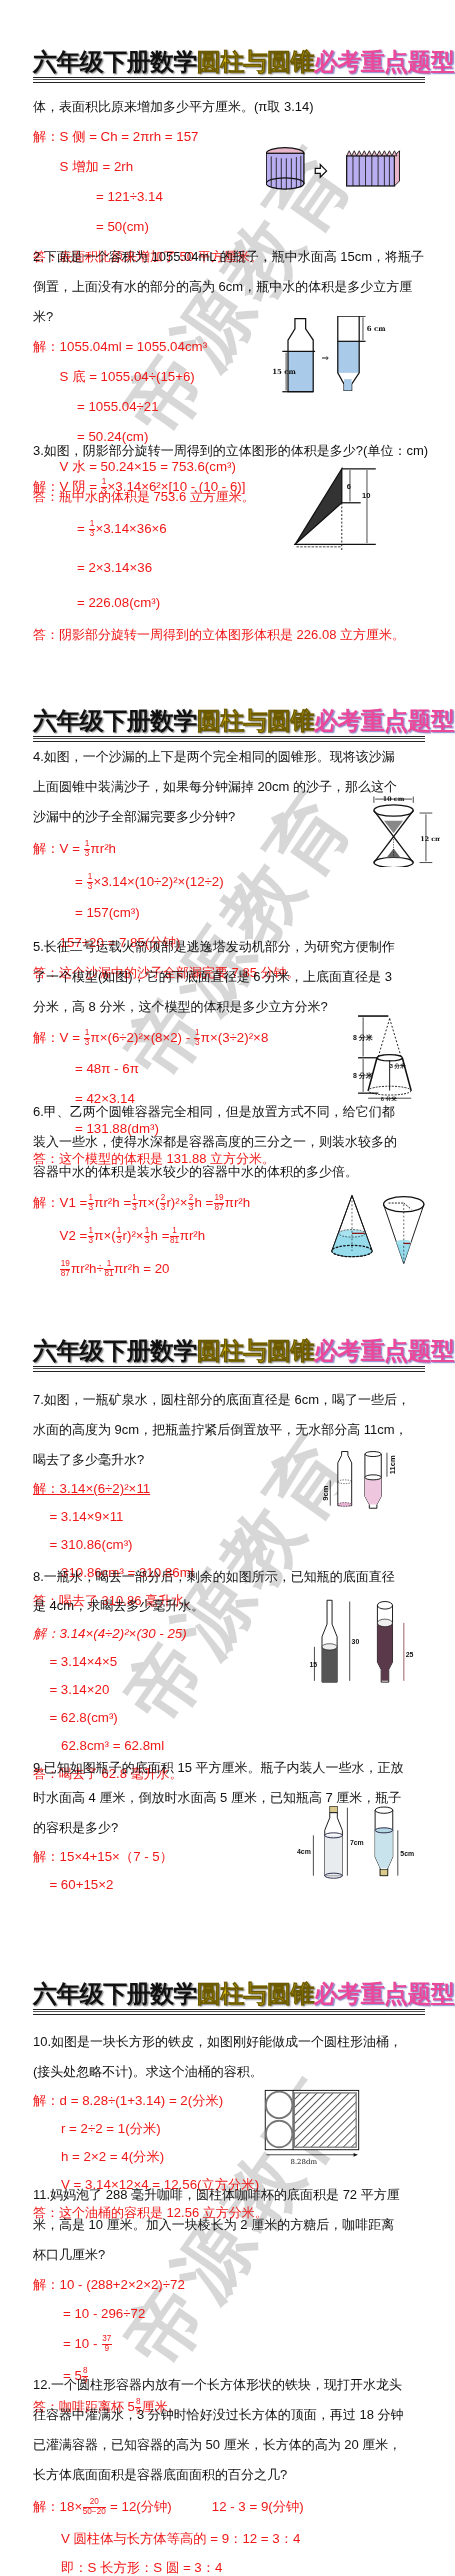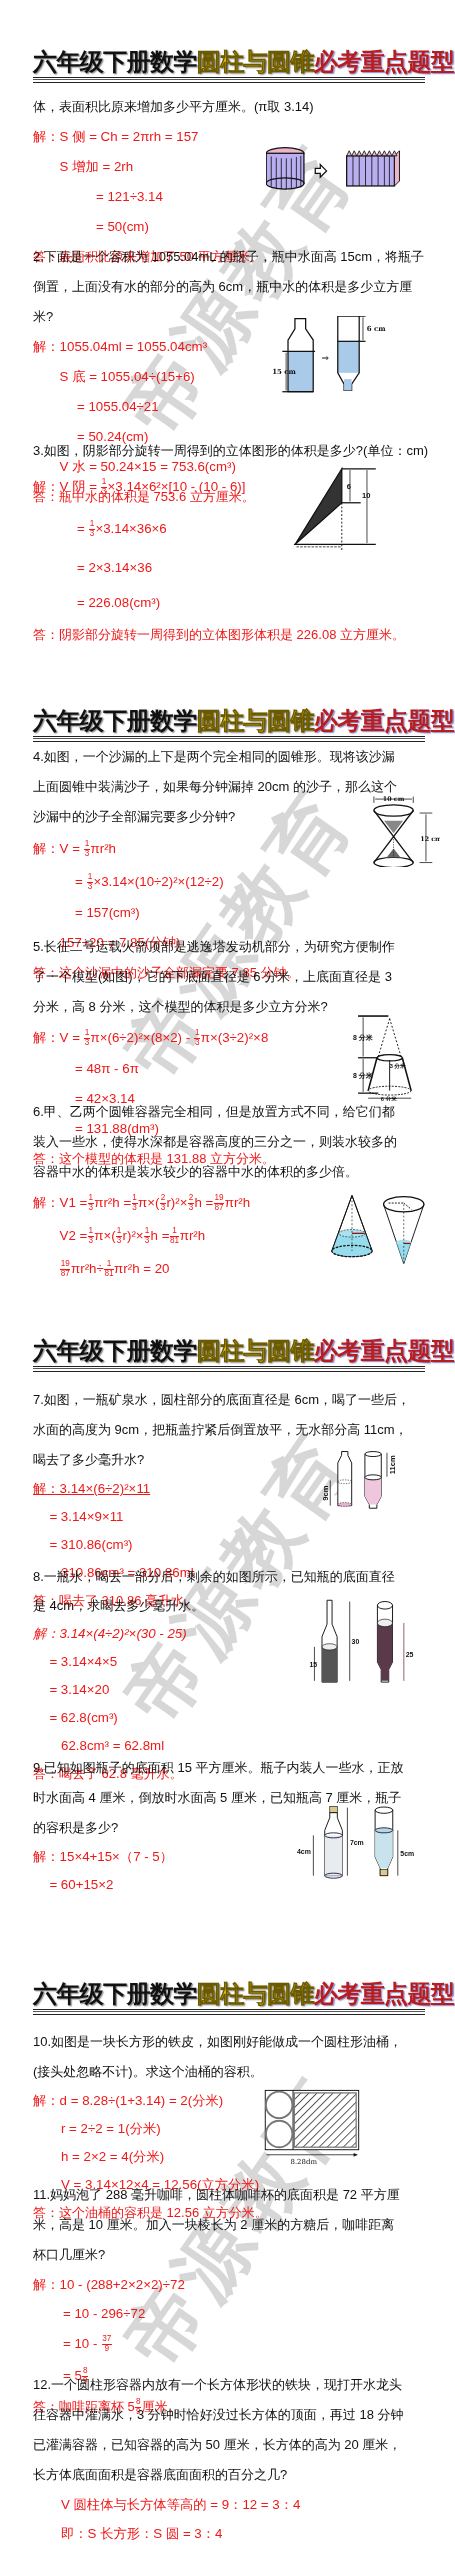--- a/index.html
+++ b/index.html
@@ -4,21 +4,21 @@
 <style>
   * { box-sizing: border-box; margin: 0; padding: 0; }
   html, body { width: 455px; background: #ffffff; }
   body { font-family: "Liberation Sans", "DejaVu Sans", sans-serif; color: #111; position: relative; overflow-x: hidden; }
   .page { position: relative; width: 455px; height: 644px; overflow: hidden; }
   .page:last-of-type { height: 645px; }
   .banner { position: absolute; left: 33px; width: 392px; top: 48px; height: 30px; }
   .banner-title { font-size: 24px; font-weight: bold; white-space: nowrap; letter-spacing: -0.6px; line-height: 28px; font-family: "DejaVu Sans", sans-serif; }
   .banner-title .t-black { color: #111; text-shadow: 1.3px 1.3px 1.3px #888; }
   .banner-title .t-yellow { color: #f7d417; -webkit-text-stroke: 0.6px #6b5a00; text-shadow: 1.3px 1.3px 1.9px #555; }
-  .banner-title .t-blue { color: #b91c1c; text-shadow: 1.3px 1.3px 1.3px #8888cc; margin-top: 24px; }
+  .banner-title .t-blue { color: #ec4899; text-shadow: 1.3px 1.3px 1.3px #8888cc; margin-top: 24px; }
   .banner-rule { position: absolute; left: 0; right: 0; top: 29px; height: 5.7px;
     border-top: 1.9px solid #222; border-bottom: 1.9px solid #222; }
   .banner-rule::after { content: ""; position: absolute; left: 0; right: 0; top: 0.6px; height: 0.6px; background: #555; }
   .content { position: absolute; left: 33px; width: 396px; }
   .q { font-size: 13px; line-height: 30px; color: #111; }
   .sol { font-size: 13.3px; line-height: 30px; color: #f01818; white-space: nowrap; }
   .sol.tight { line-height: 25px; }
   .ans { font-size: 13px; line-height: 30px; color: #f01818; }
   .ind1 { padding-left: 26.6px; }
   .ind2 { padding-left: 44px; }
@@ -379,18 +379,21 @@
     <div class="ans" style="line-height:30px;">
       <span>答：咖啡距离杯 5</span><span class="frac"><span class="num">8</span><span class="den">9</span></span><span>厘米。</span>
     </div>
   </div>
 
   <div class="content" style="top:438px;">
     <div class="q">12.一个圆柱形容器内放有一个长方体形状的铁块，现打开水龙头</div>
     <div class="q">往容器中灌满水，3 分钟时恰好没过长方体的顶面，再过 18 分钟</div>
     <div class="q">已灌满容器，已知容器的高为 50 厘米，长方体的高为 20 厘米，</div>
     <div class="q">长方体底面面积是容器底面面积的百分之几?</div>
+    <div class="sol" style="line-height:34px;">
+      <span>解：18×</span><span class="frac"><span class="num">20</span><span class="den">50−20</span></span><span> = 12(分钟)</span><span style="margin-left:40px;">12 - 3 = 9(分钟)</span>
+    </div>
     <div class="sol" style="line-height:29px; padding-left:28px;">V 圆柱体与长方体等高的 = 9：12 = 3：4</div>
     <div class="sol" style="line-height:29px; padding-left:28px;">即：S 长方形：S 圆 = 3：4</div>
 
   </div>
 </div>
 
 
 </body></html>

